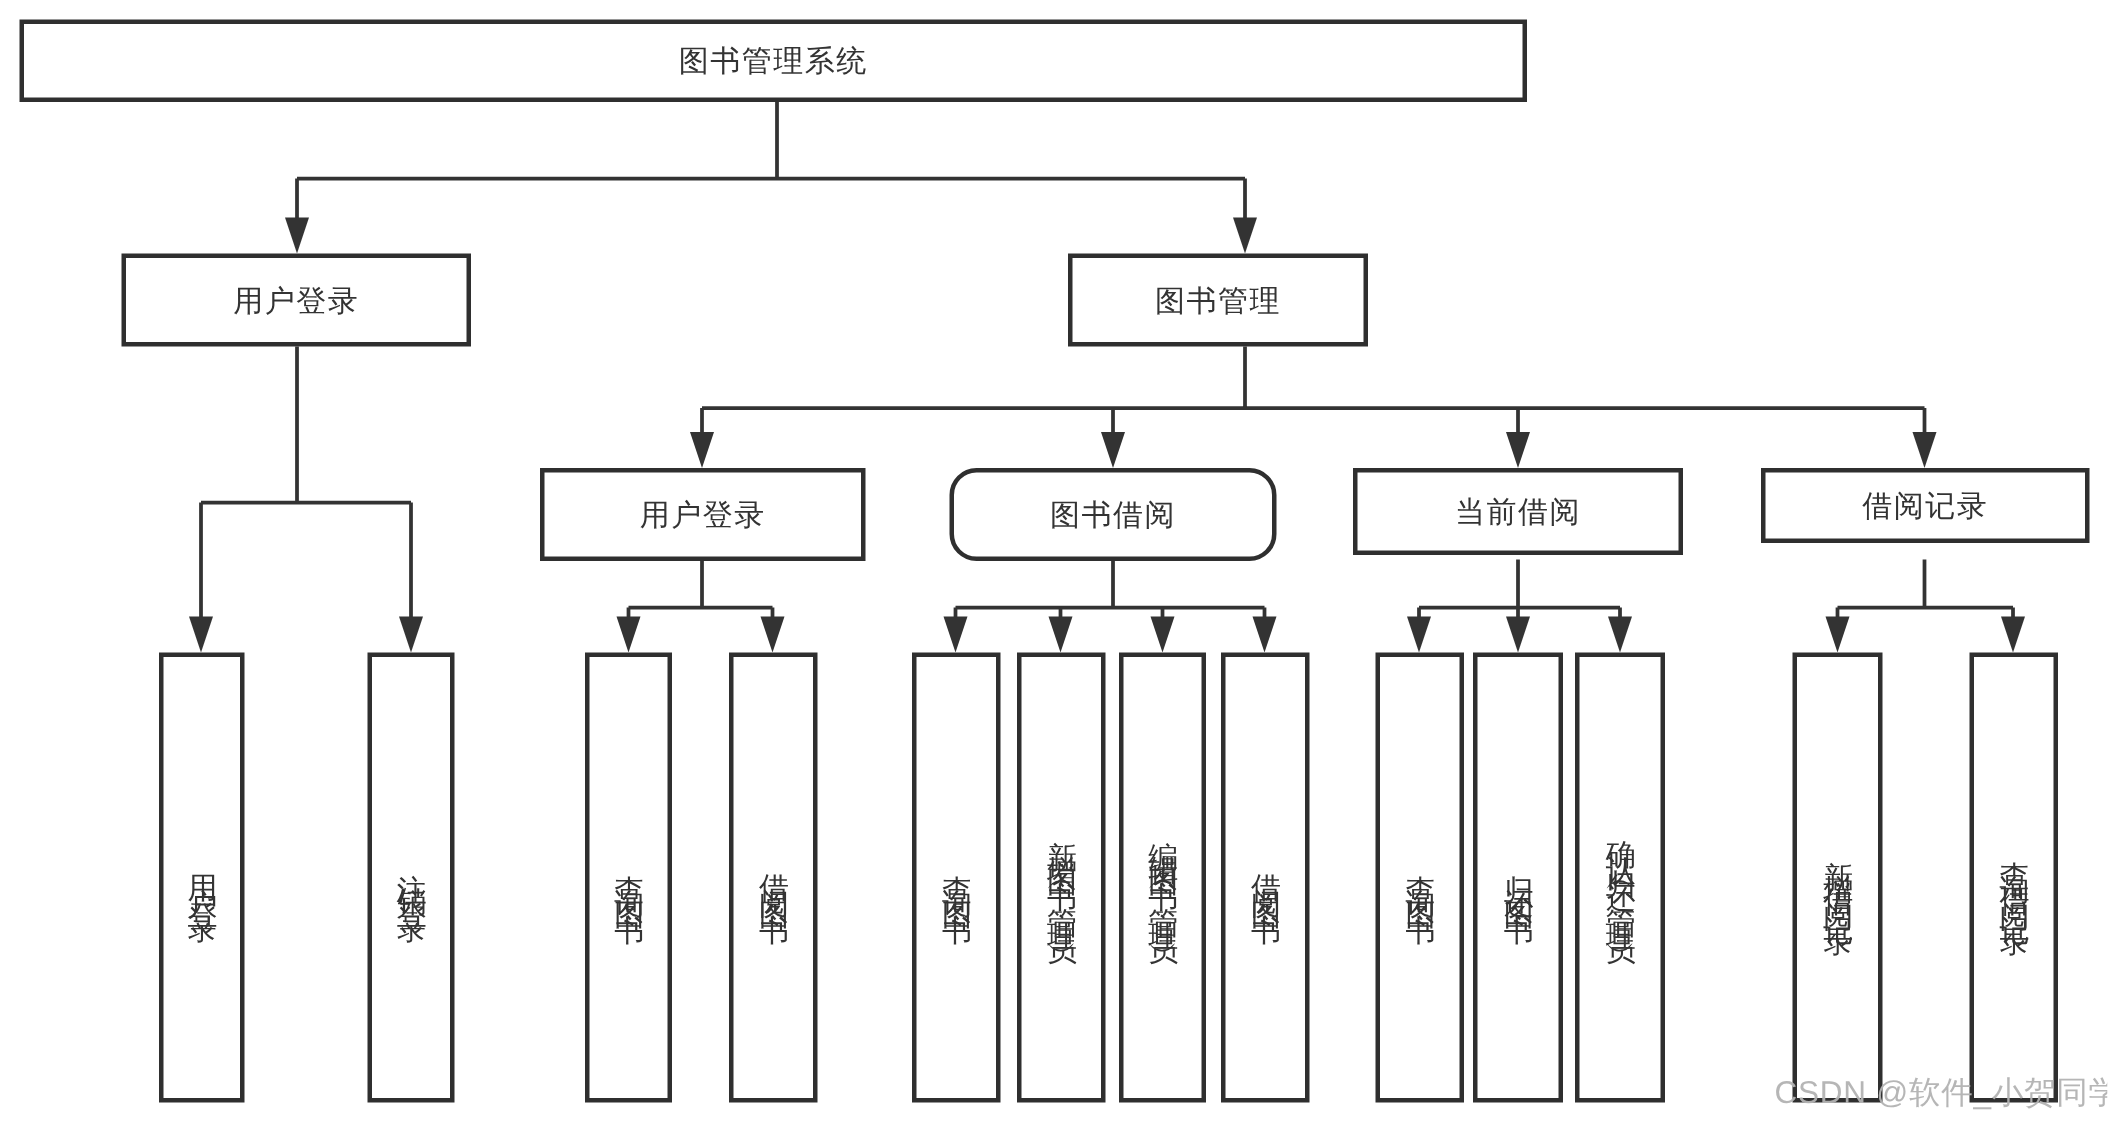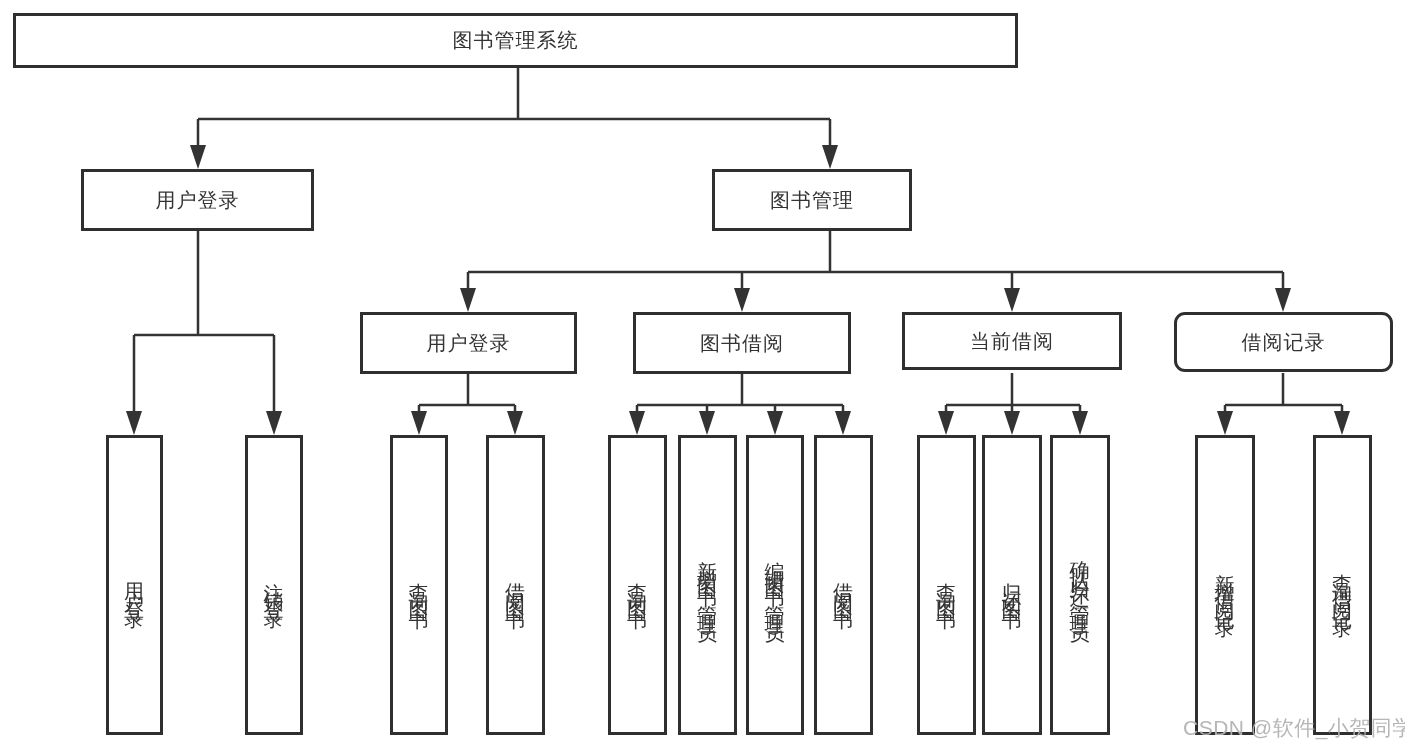--- a/index.html
+++ b/index.html
@@ -109,23 +109,23 @@
       <polygon points="1334,411 1350,411 1342,435"></polygon>
     </g>
   </svg>
 
   <div class="node hbox" style="left:13px; top:13px; width:1005px; height:55px;">图书管理系统</div>
 
   <div class="node hbox" style="left:81px; top:169px; width:233px; height:62px;">用户登录</div>
   <div class="node hbox" style="left:712px; top:169px; width:200px; height:62px;">图书管理</div>
 
   <div class="node hbox" style="left:360px; top:312px; width:217px; height:62px;">用户登录</div>
-  <div class="node hbox" style="left:633px; top:312px; width:218px; height:62px;">图书借阅</div>
+  <div class="node hbox" style="left:633px; top:312px; width:218px; height:62px;border-radius:18px;">图书借阅</div>
   <div class="node hbox" style="left:902px; top:312px; width:220px; height:58px;">当前借阅</div>
-  <div class="node hbox" style="left:1174px; top:312px; width:219px; height:60px;border-radius:11px;">借阅记录</div>
+  <div class="node hbox" style="left:1174px; top:312px; width:219px; height:50px;">借阅记录</div>
 
   <div class="node vbox" style="left:106px; top:435px; width:57px; height:300px;">
     <span class="vtext">用户登录</span>
   </div>
   <div class="node vbox" style="left:245px; top:435px; width:58px; height:300px;">
     <span class="vtext">注销登录</span>
   </div>
 
   <div class="node vbox" style="left:390px; top:435px; width:58px; height:300px;">
     <span class="vtext">查询图书</span>

